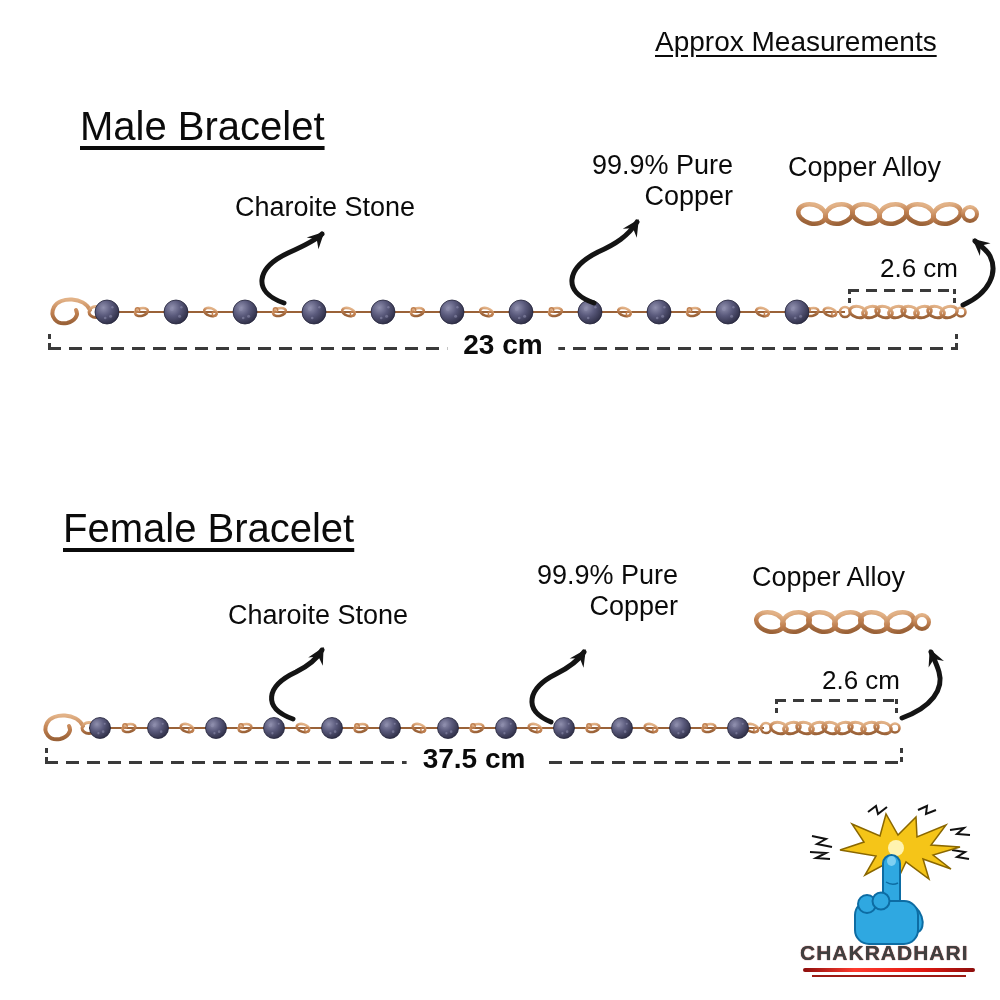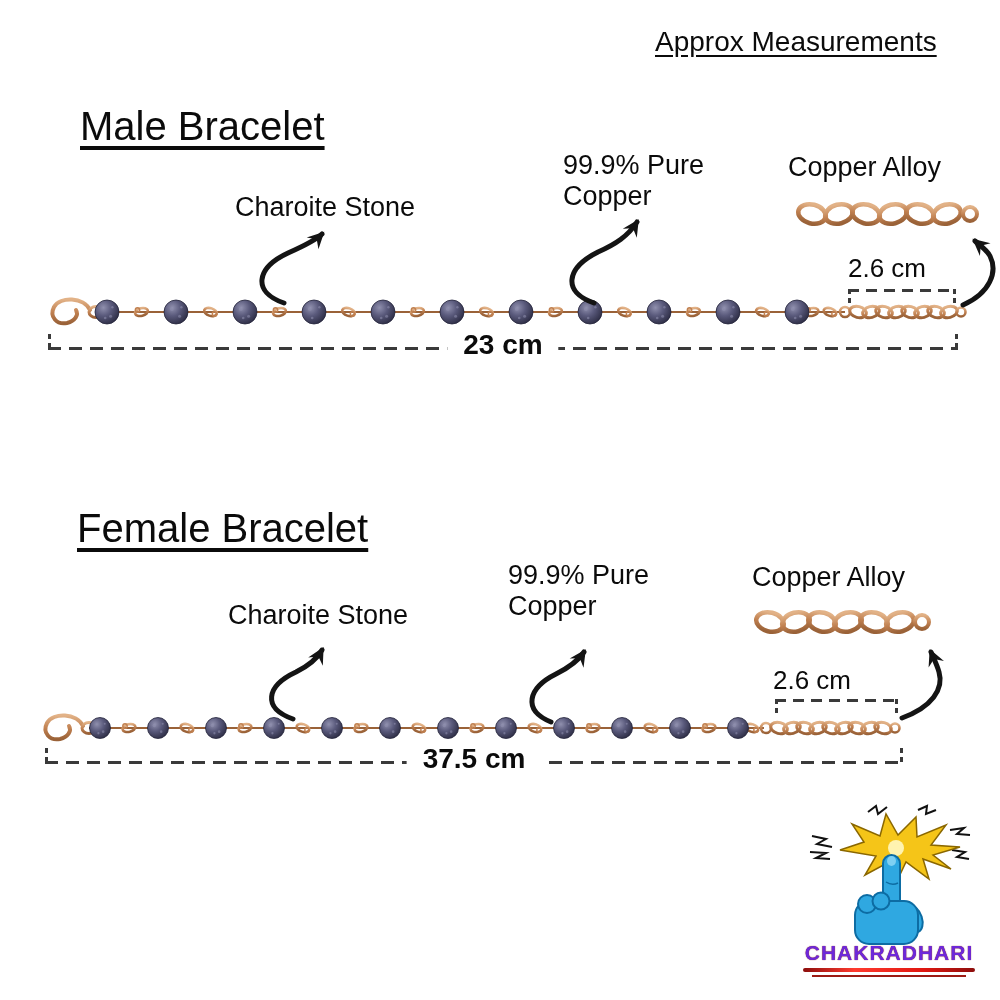--- a/index.html
+++ b/index.html
@@ -2,32 +2,32 @@
 <html><head>
 <meta charset="utf-8">
 <style>
   html,body{margin:0;padding:0;background:#ffffff;}
   #canvas{position:relative;width:1000px;height:1000px;background:#fff;overflow:hidden;
           font-family:"Liberation Sans", sans-serif;color:#0b0b0b;padding-left:24px;}
   #art{position:absolute;left:0;top:0;width:1000px;height:1000px;pointer-events:none;}
   .hdr{position:absolute;left:655px;top:26px;font-size:28px;text-decoration:underline;text-underline-offset:4px;}
   .title{position:absolute;font-size:40px;text-decoration:underline;text-underline-offset:6px;margin-left:20px;}
   .lbl{position:absolute;font-size:27px;line-height:1.15;}
-  .center{text-align:left;}
+  .center{text-align:right;}
   .measure{position:absolute;height:3px;background:repeating-linear-gradient(90deg,#3a3a3a 0 13px,transparent 13px 21px);font-weight:bold;}
   .tick{position:absolute;top:-13px;width:3px;height:15px;background:repeating-linear-gradient(180deg,#3a3a3a 0 5px,transparent 5px 9px);}
   .tick.tl{left:0;} .tick.tr{right:0;}
   .mlabel{position:absolute;left:50%;top:-19px;transform:translateX(-50%);background:#fff;padding:0 16px;font-size:28px;line-height:1.2;white-space:nowrap;}
   .bracket{position:absolute;}
   .bracket .h{position:absolute;left:0;right:0;top:0;height:3px;background:repeating-linear-gradient(90deg,#3a3a3a 0 11px,transparent 11px 18px);}
   .bracket .v{position:absolute;top:0;width:3px;height:16px;background:repeating-linear-gradient(180deg,#3a3a3a 0 5px,transparent 5px 9px);}
   .bracket .v.l{left:0;} .bracket .v.r{right:0;}
   .arrow{fill:none;stroke:#141414;stroke-width:5;stroke-linecap:round;}
-  .brand{position:absolute;left:800px;top:941px;width:178px;text-align:center;font-size:21px;font-weight:bold;
-         letter-spacing:1px;color:#6d28d9;text-shadow:0 0 1px #7a0000;}
+  .brand{position:absolute;left:800px;top:941px;width:178px;font-size:21px;font-weight:bold;
+         letter-spacing:1px;color:#404040;text-shadow:0 0 1px #7a0000;}
   .brandbar1{position:absolute;left:803px;top:968px;width:172px;height:4px;border-radius:2px;
              background:linear-gradient(90deg,#8c0e0c,#ff3b2f 30%,#e01710 70%,#8c0e0c);}
   .brandbar2{position:absolute;left:812px;top:975px;width:154px;height:2px;background:#9c1b14;}
 </style>
 </head>
 <body>
 
 <div id="canvas">
 
   <svg id="art" viewBox="0 0 1000 1000">
@@ -288,21 +288,21 @@
     <span class="h"></span>
     <span class="v l"></span>
     <span class="v r"></span>
   </div>
   <div class="measure" style="left:48px;top:347px;width:910px">
     <span class="tick tl"></span>
     <span class="tick tr"></span>
     <span class="mlabel">23 cm</span>
   </div>
 
-  <div class="title" style="left:57px;top:506px">Female Bracelet</div>
+  <div class="title" style="left:43px;top:506px">Female Bracelet</div>
   <div class="lbl" style="left:228px;top:600px">Charoite Stone</div>
   <div class="lbl center" style="left:508px;top:560px;width:170px">99.9% Pure Copper</div>
   <div class="lbl" style="left:752px;top:562px">Copper Alloy</div>
   <div class="lbl center" style="left:773px;top:666px;width:127px;font-size:26px">2.6 cm</div>
   <div class="bracket" style="left:775px;top:699px;width:123px;height:15px">
     <span class="h"></span>
     <span class="v l"></span>
     <span class="v r"></span>
   </div>
   <div class="measure" style="left:45px;top:761px;width:858px">

